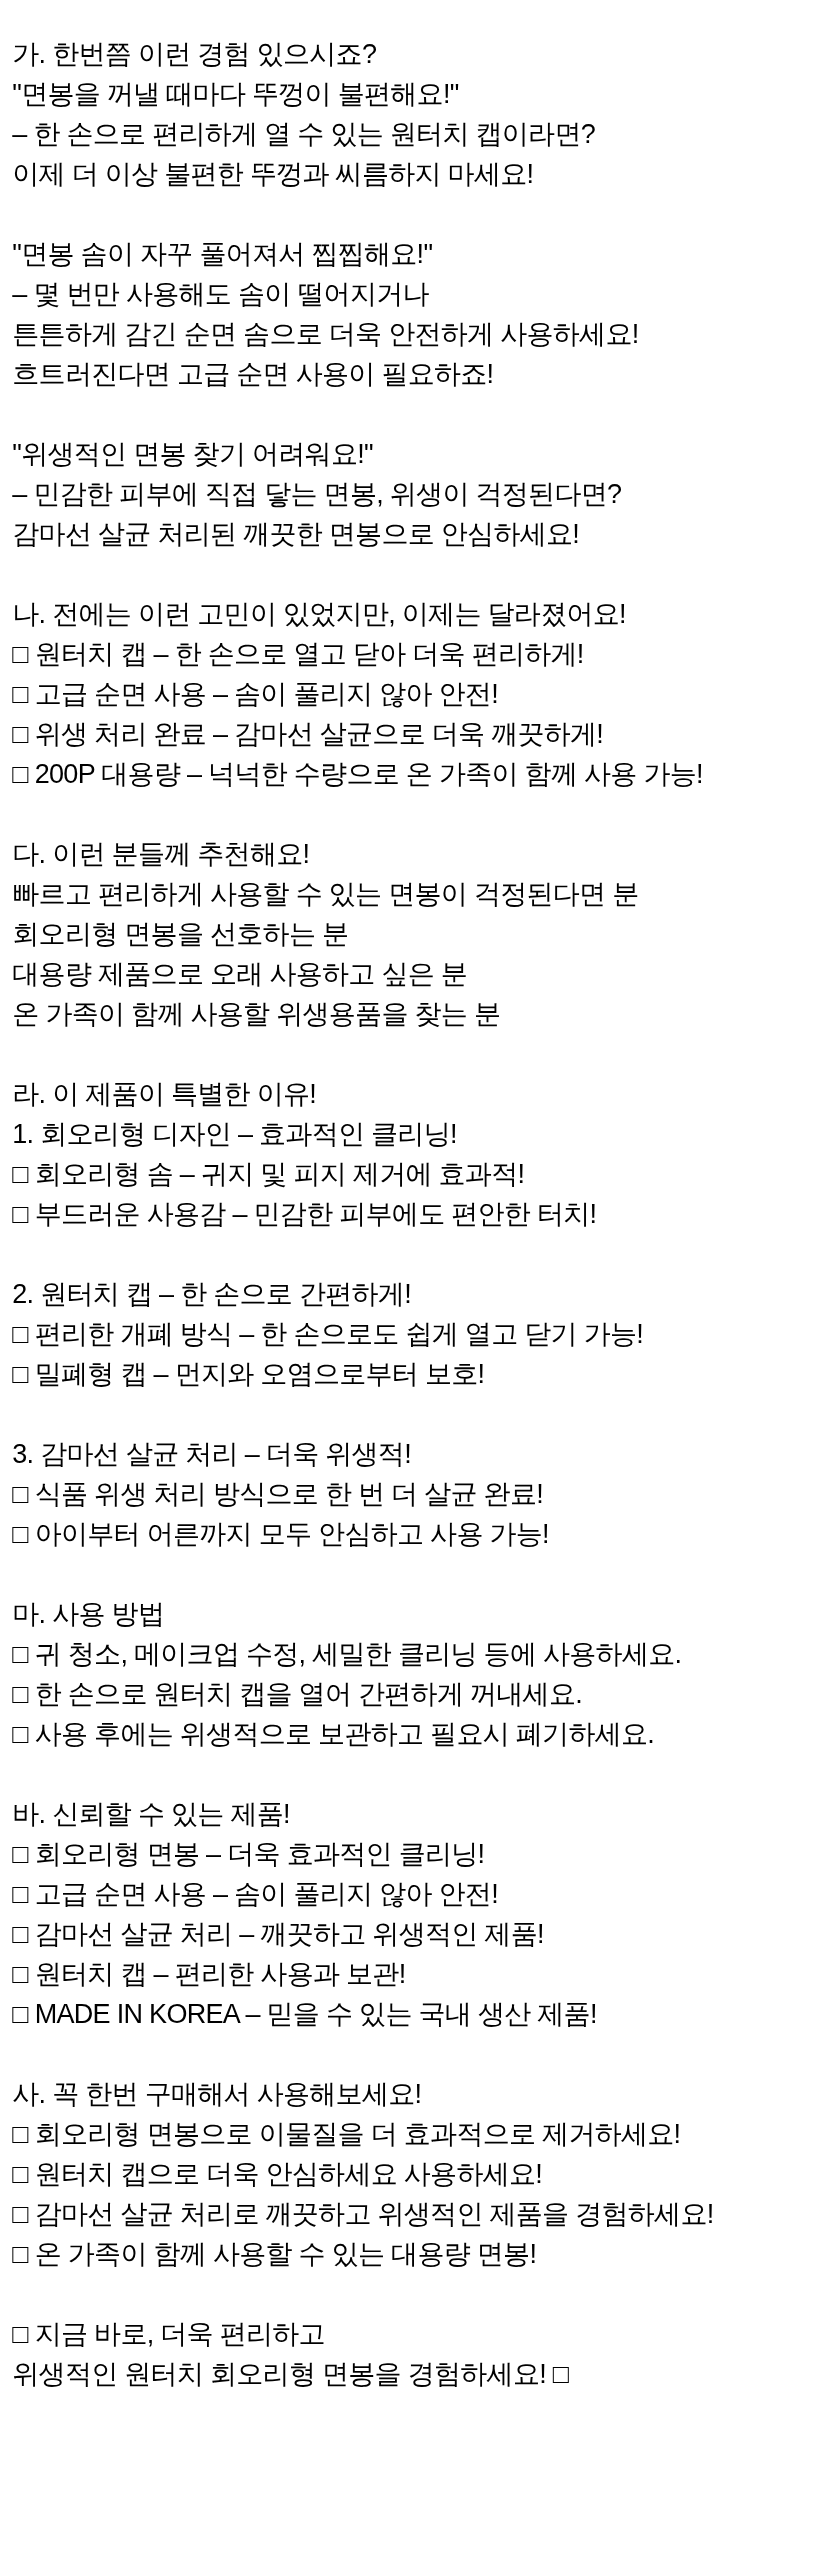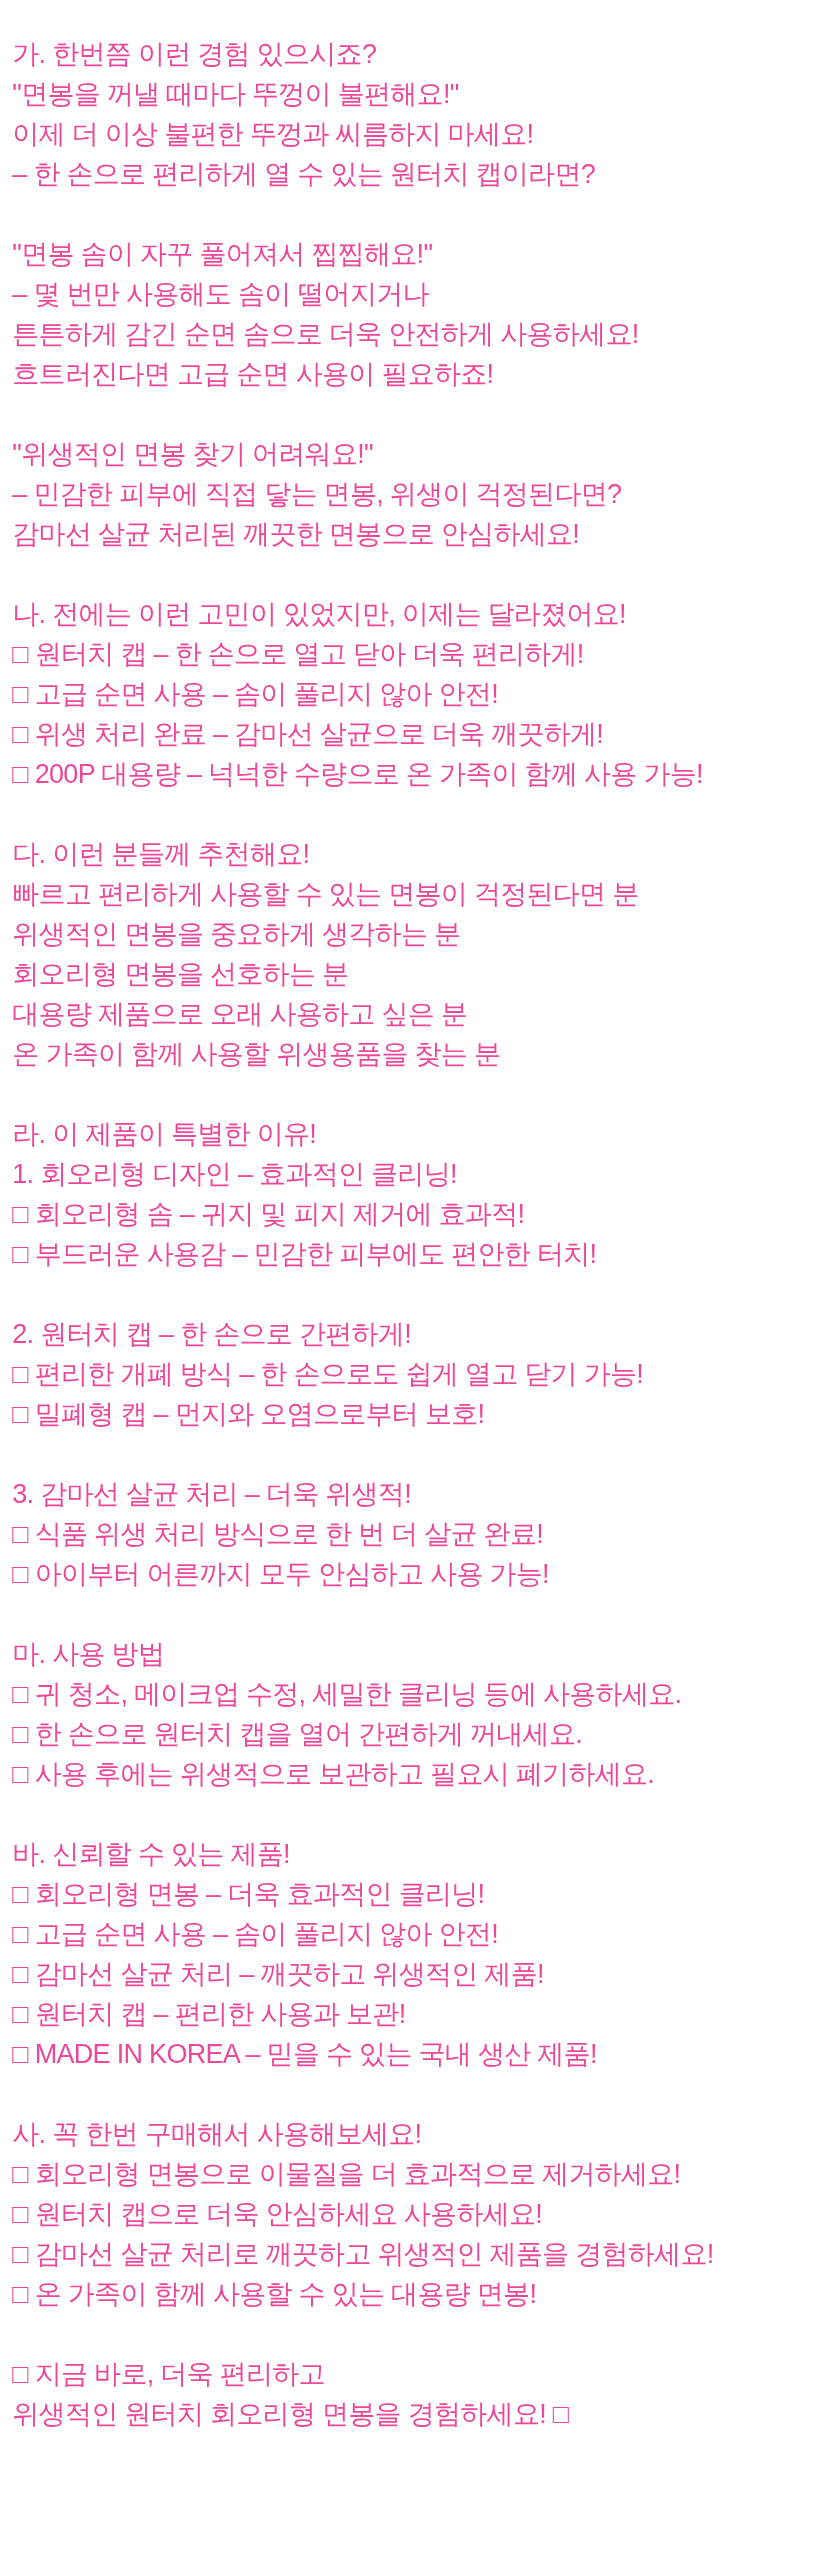--- a/index.html
+++ b/index.html
@@ -29,26 +29,26 @@
     height: 40px;
     font-weight: 500;
     letter-spacing: -0.7px;
     white-space: nowrap;
     overflow: visible;
   }
 </style>
 </head>
 <body>
 
-<div class="doc" style="background: rgb(255, 255, 255); color: #ec4899;">
+<div class="doc" style="background: rgb(255, 255, 255); color: #000000;">
     <div class="para">
       <div class="line">가. 한번쯤 이런 경험 있으시죠?</div>
       <div class="line">"면봉을 꺼낼 때마다 뚜껑이 불편해요!"</div>
+      <div class="line">– 한 손으로 편리하게 열 수 있는 원터치 캡이라면?</div>
       <div class="line">이제 더 이상 불편한 뚜껑과 씨름하지 마세요!</div>
-      <div class="line">– 한 손으로 편리하게 열 수 있는 원터치 캡이라면?</div>
     </div>
     <div class="para">
       <div class="line">"면봉 솜이 자꾸 풀어져서 찝찝해요!"</div>
       <div class="line">– 몇 번만 사용해도 솜이 떨어지거나</div>
       <div class="line">튼튼하게 감긴 순면 솜으로 더욱 안전하게 사용하세요!</div>
       <div class="line">흐트러진다면 고급 순면 사용이 필요하죠!</div>
     </div>
     <div class="para">
       <div class="line">"위생적인 면봉 찾기 어려워요!"</div>
       <div class="line">– 민감한 피부에 직접 닿는 면봉, 위생이 걱정된다면?</div>
@@ -57,21 +57,20 @@
     <div class="para">
       <div class="line">나. 전에는 이런 고민이 있었지만, 이제는 달라졌어요!</div>
       <div class="line">□ 원터치 캡 – 한 손으로 열고 닫아 더욱 편리하게!</div>
       <div class="line">□ 고급 순면 사용 – 솜이 풀리지 않아 안전!</div>
       <div class="line">□ 위생 처리 완료 – 감마선 살균으로 더욱 깨끗하게!</div>
       <div class="line">□ 200P 대용량 – 넉넉한 수량으로 온 가족이 함께 사용 가능!</div>
     </div>
     <div class="para">
       <div class="line">다. 이런 분들께 추천해요!</div>
       <div class="line">빠르고 편리하게 사용할 수 있는 면봉이 걱정된다면 분</div>
-      <div class="line">위생적인 면봉을 중요하게 생각하는 분</div>
       <div class="line">회오리형 면봉을 선호하는 분</div>
       <div class="line">대용량 제품으로 오래 사용하고 싶은 분</div>
       <div class="line">온 가족이 함께 사용할 위생용품을 찾는 분</div>
     </div>
     <div class="para">
       <div class="line">라. 이 제품이 특별한 이유!</div>
       <div class="line">1. 회오리형 디자인 – 효과적인 클리닝!</div>
       <div class="line">□ 회오리형 솜 – 귀지 및 피지 제거에 효과적!</div>
       <div class="line">□ 부드러운 사용감 – 민감한 피부에도 편안한 터치!</div>
     </div>

